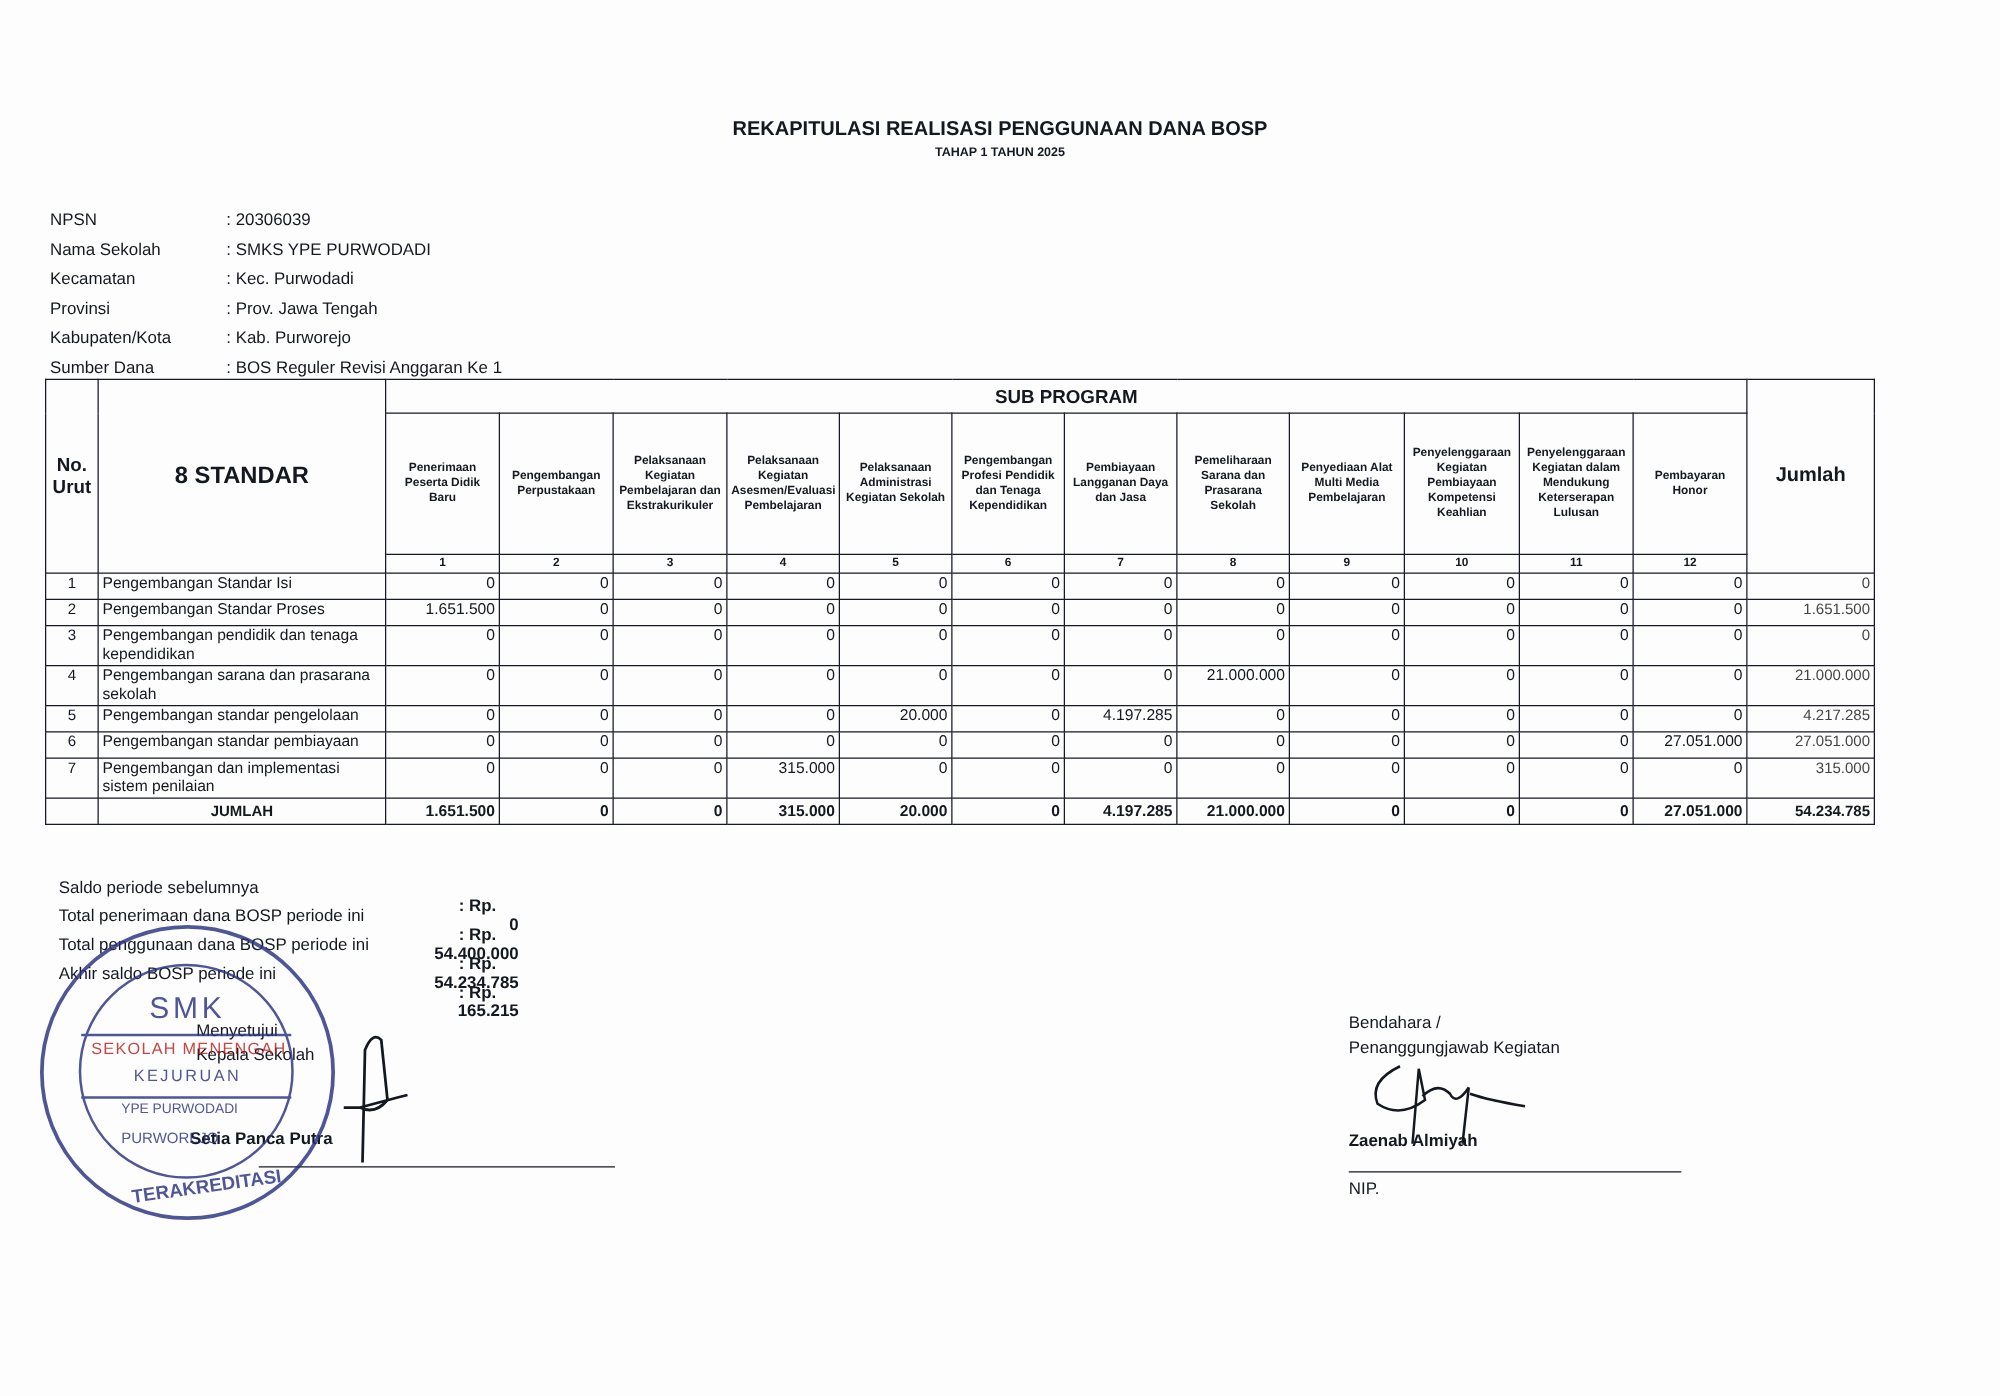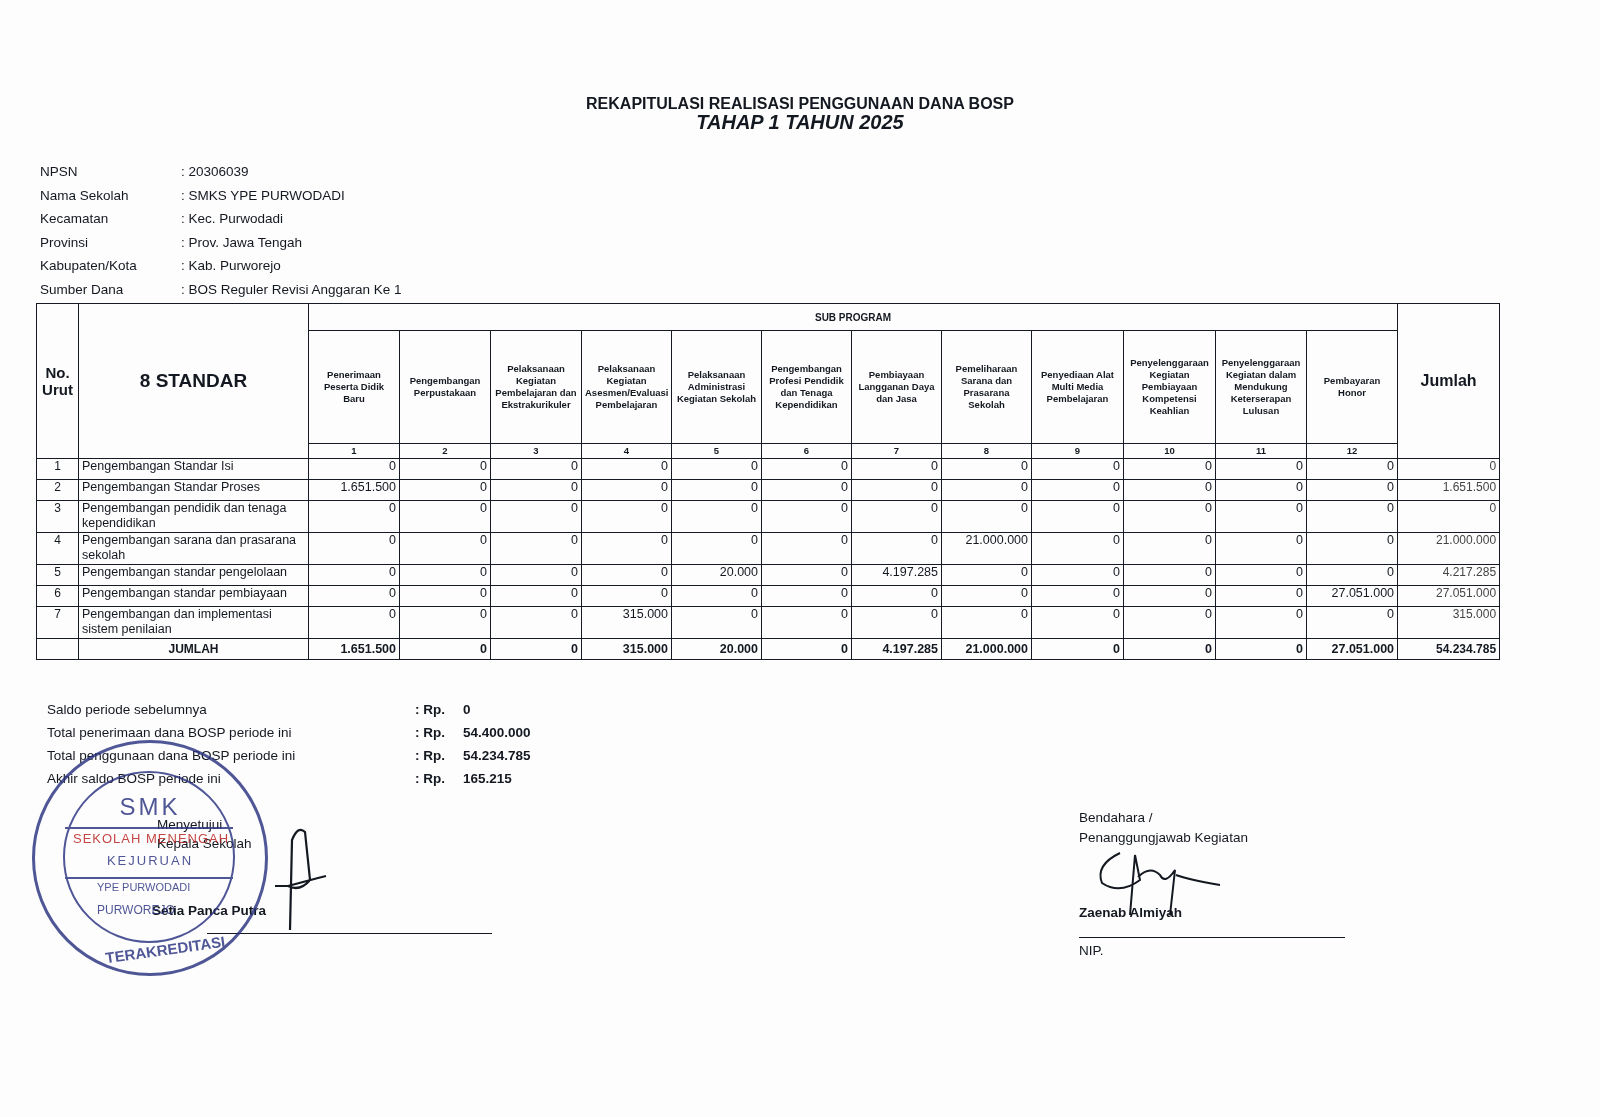--- a/index.html
+++ b/index.html
@@ -4,52 +4,52 @@
 <style>
   html, body { margin:0; padding:0; }
   body {
     width:1600px; height:1117px; background:#fdfdfd; position:relative; overflow:hidden;
     font-family:"Liberation Sans", sans-serif; color:#141820;
   }
   .titles { position:absolute; top:94px; left:0; width:1600px; text-align:center; }
   .titles div { font-weight:bold; line-height:19px; }
   .t1 { font-size:16px; }
   .t2 { font-size:14.5px; }
-  .t3 { font-size:20px;font-style:italic; }
+  .t3 { font-size:10px; }
 
   .info { position:absolute; left:40px; top:164px; font-size:13.5px; }
-  .info .row { display:flex; height:23.5px; }
+  .info .row { display:flex; height:23.5px; align-items:center; }
   .info .lbl { width:141px; }
   .info .val { }
 
   table.rekap {
     position:absolute; left:36px; top:303px; width:1463px;
     border-collapse:collapse; table-layout:fixed; font-size:12px;
   }
   table.rekap td, table.rekap th {
     border:1.6px solid #161a24; padding:0 3px; overflow:hidden;
   }
   th { font-weight:bold; }
   .h-no { font-size:15px; line-height:17px; }
   .h-std { font-size:19px; }
-  .h-sub { font-size:10px; height:26px; }
+  .h-sub { font-size:15px; height:26px; }
   .h-col { font-size:9.5px; line-height:12px; height:112px; vertical-align:middle; }
   .h-jml { font-size:16px; }
   .h-num { font-size:9.5px; height:14px; line-height:12px; }
   td.no { text-align:center; font-size:12px; vertical-align:top; padding-top:3px; }
   td.std { font-size:12.5px; line-height:15px; vertical-align:top; padding-top:2px; }
   td.num { text-align:right; vertical-align:top; padding-top:2px; font-size:12.5px; }
   td.jml { text-align:right; vertical-align:top; padding-top:2px; font-size:12px; color:#444; }
   tr.r1 td { height:20px; }
   tr.r2 td { height:31px; }
   tr.tot td { font-weight:bold; height:20px; vertical-align:middle; padding-top:0; }
   tr.tot td.jml { color:#141820; }
 
   .summary { position:absolute; left:47px; top:702px; font-size:13.5px; }
-  .summary .row { display:flex; height:23px; align-items:flex-start; }
+  .summary .row { display:flex; height:23px; align-items:flex-end;flex-direction:column; }
   .summary .lbl { width:368px; }
   .summary .rp { font-weight:bold; width:48px; }
   .summary .amt { font-weight:bold; }
 
   .stamp {
     position:absolute; left:32px; top:740px; width:230px; height:230px;
     border:3px solid #2a3280; border-radius:50%; opacity:0.82;
   }
   .stamp .inner {
     position:absolute; left:28px; top:28px; width:168px; height:168px;

